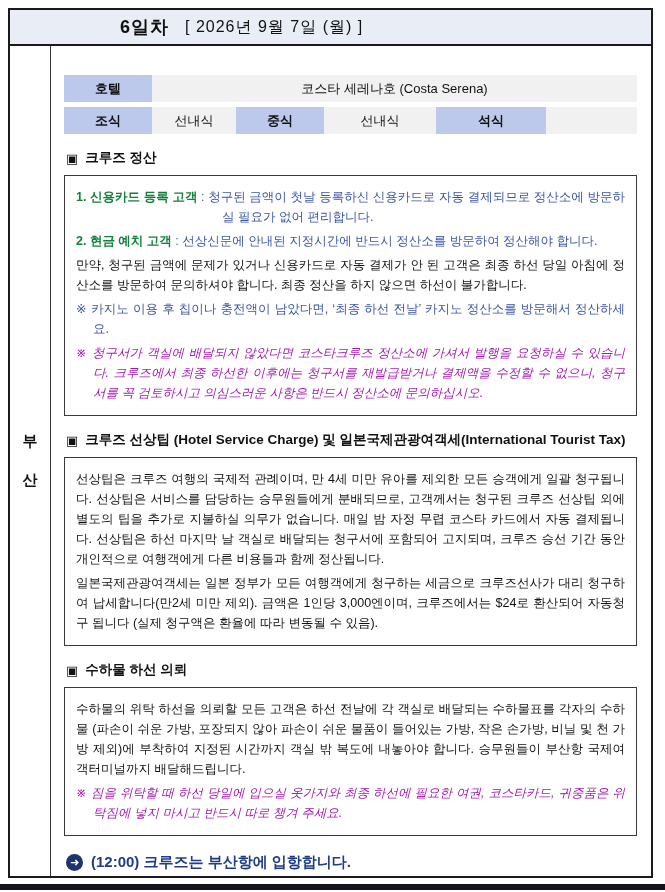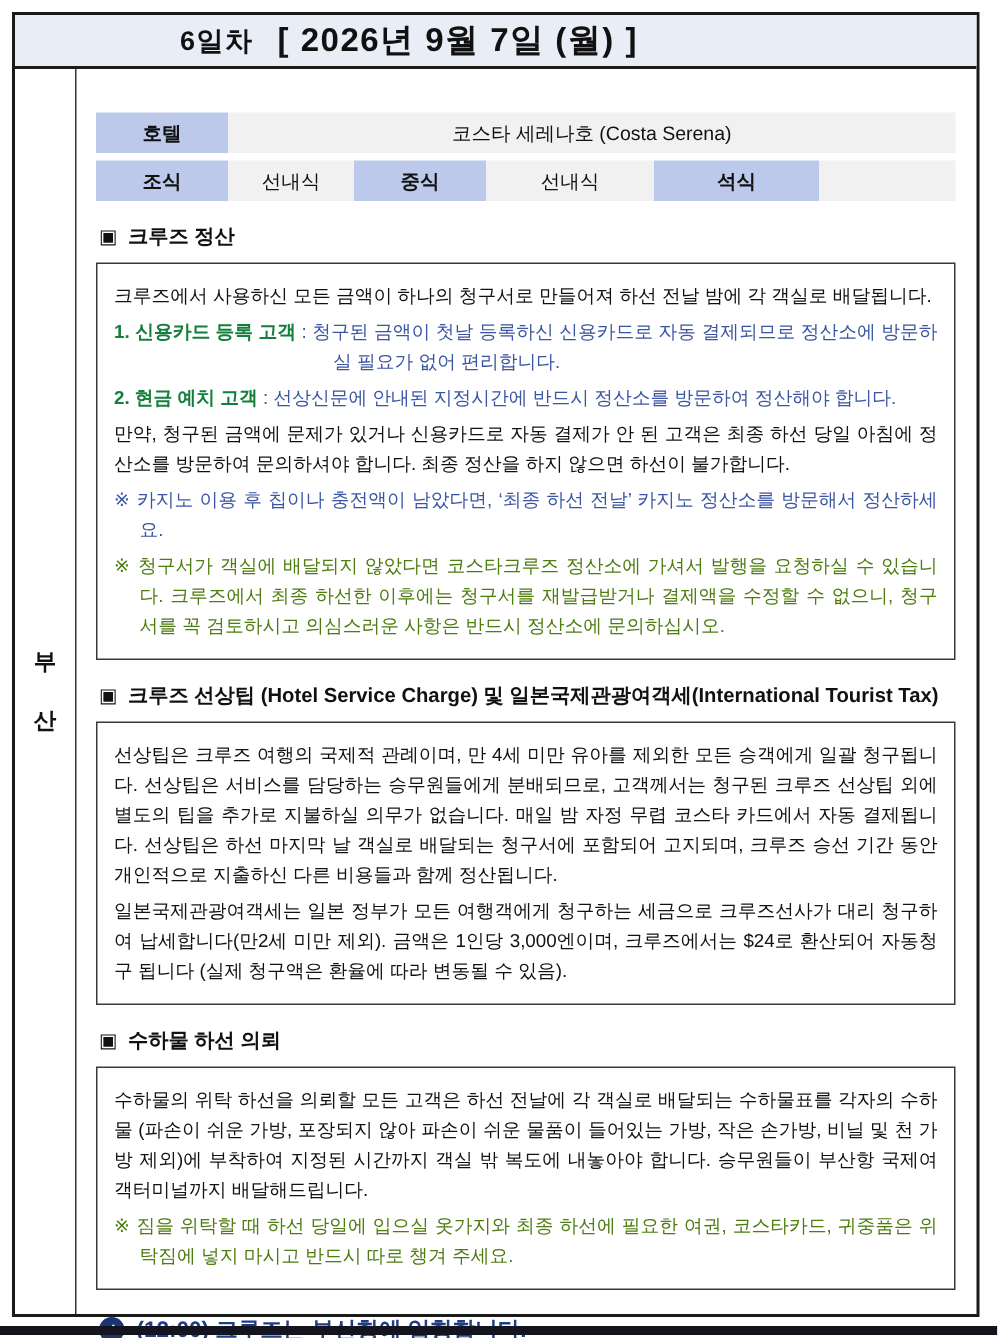--- a/index.html
+++ b/index.html
@@ -4,21 +4,21 @@
 <style>
   html,body{margin:0;padding:0;background:#ffffff;}
   body{font-family:"Liberation Sans","DejaVu Sans",sans-serif;color:#111;}
   .page{position:relative;width:665px;height:892px;background:#fff;overflow:hidden;}
 
   .frame{position:absolute;left:8px;top:8px;width:645px;height:870px;border:2px solid #1a1a1a;box-sizing:border-box;background:#fff;}
 
   
   .day-header{height:36px;background:#e9eef6;border-bottom:2px solid #1a1a1a;display:flex;align-items:center;padding-left:110px;box-sizing:border-box;}
   .day-header .day{font-size:18px;font-weight:bold;letter-spacing:1px;}
-  .day-header .date{font-size:22px;font-weight:bold;margin-left:16px;letter-spacing:1px;}
+  .day-header .date{font-size:16px;font-weight:normal;margin-left:16px;letter-spacing:1px;}
 
   .body-row{display:flex;height:830px;}
   .port-col{width:41px;border-right:1.5px solid #333;display:flex;flex-direction:column;align-items:center;justify-content:center;gap:20px;font-size:15px;font-weight:bold;box-sizing:border-box;}
   .content{flex:1;padding:13px 14px 0 13px;box-sizing:border-box;margin-top:16px;}
 
   
   .tbl-row{display:flex;height:27px;line-height:27px;font-size:13px;}
   .tbl-row + .tbl-row{margin-top:5px;}
   .cell{text-align:center;box-sizing:border-box;}
   .cell.blue{background:#bdc9ea;font-weight:bold;}
@@ -29,21 +29,21 @@
   .w-b3{width:110px;}
   .w-rest{flex:1;}
 
   
   .sec-heading{margin:15px 0 8px 2px;font-size:13.5px;font-weight:bold;display:flex;align-items:center;gap:7px;}
   .sec-heading .bullet{font-size:13px;}
   .info-box{border:1.5px solid #3a3a3a;padding:7px 11px 8px 11px;font-size:12.5px;line-height:20px;text-align:justify;word-break:break-all;}
   .info-box p{margin:4px 0;}
   .blue-t{color:#3a55a4;}
   .navy-b{color:#15803d;font-weight:bold;}
-  .red-t{color:#4d7c0f;}
+  .red-t{color:#a21caf;font-style:italic;}
   .hang-item{padding-left:146px;text-indent:-146px;}
   .hang-note{padding-left:17px;text-indent:-17px;}
 
   
   .arrival{margin:17px 0 0 2px;display:flex;align-items:center;gap:8px;color:#1f3c86;font-weight:bold;font-size:15px;}
   .circle-arrow{display:inline-flex;width:17px;height:17px;border-radius:50%;background:#1e3470;color:#fff;align-items:center;justify-content:center;font-size:11px;line-height:17px;flex:0 0 auto;}
 
   .bottom-rule{position:absolute;left:0;bottom:2px;width:665px;height:6px;background:#14141f;}
 </style>
 </head>
@@ -78,34 +78,33 @@
           <div class="cell gray w-g2">선내식</div>
           <div class="cell blue w-b3">석식</div>
           <div class="cell gray w-rest"></div>
         </div>
 
         <div class="sec-heading">
           <span class="bullet">▣</span>
           <span>크루즈 정산</span>
         </div>
         <div class="info-box">
-          <p>크루즈에서 사용하신 모든 금액이 하나의 청구서로 만들어져 하선 전날 밤에 각 객실로 배달됩니다.</p>
           <p class="hang-item"><span class="navy-b">1. 신용카드 등록 고객</span><span class="blue-t"> : </span><span class="blue-t">청구된 금액이 첫날 등록하신 신용카드로 자동 결제되므로 정산소에 방문하실 필요가 없어 편리합니다.</span></p>
           <p class="hang-item"><span class="navy-b">2. 현금 예치 고객</span><span class="blue-t"> : </span><span class="blue-t">선상신문에 안내된 지정시간에 반드시 정산소를 방문하여 정산해야 합니다.</span></p>
           <p>만약, 청구된 금액에 문제가 있거나 신용카드로 자동 결제가 안 된 고객은 최종 하선 당일 아침에 정산소를 방문하여 문의하셔야 합니다. 최종 정산을 하지 않으면 하선이 불가합니다.</p>
           <p class="blue-t hang-note">※ 카지노 이용 후 칩이나 충전액이 남았다면, ‘최종 하선 전날’ 카지노 정산소를 방문해서 정산하세요.</p>
           <p class="red-t hang-note">※ 청구서가 객실에 배달되지 않았다면 코스타크루즈 정산소에 가셔서 발행을 요청하실 수 있습니다. 크루즈에서 최종 하선한 이후에는 청구서를 재발급받거나 결제액을 수정할 수 없으니, 청구서를 꼭 검토하시고 의심스러운 사항은 반드시 정산소에 문의하십시오.</p>
         </div>
 
         <div class="sec-heading">
           <span class="bullet">▣</span>
           <span>크루즈 선상팁 (Hotel Service Charge) 및 일본국제관광여객세(International Tourist Tax)</span>
         </div>
         <div class="info-box">
-          <p>선상팁은 크루즈 여행의 국제적 관례이며, 만 4세 미만 유아를 제외한 모든 승객에게 일괄 청구됩니다. 선상팁은 서비스를 담당하는 승무원들에게 분배되므로, 고객께서는 청구된 크루즈 선상팁 외에 별도의 팁을 추가로 지불하실 의무가 없습니다. 매일 밤 자정 무렵 코스타 카드에서 자동 결제됩니다. 선상팁은 하선 마지막 날 객실로 배달되는 청구서에 포함되어 고지되며, 크루즈 승선 기간 동안 개인적으로 지출하신 다른 비용들과 함께 정산됩니다.</p>
+          <p>선상팁은 크루즈 여행의 국제적 관례이며, 만 4세 미만 유아를 제외한 모든 승객에게 일괄 청구됩니다. 선상팁은 서비스를 담당하는 승무원들에게 분배되므로, 고객께서는 청구된 크루즈 선상팁 외에 별도의 팁을 추가로 지불하실 의무가 없습니다. 매일 밤 자정 무렵 코스타 카드에서 자동 결제됩니다. 선상팁은 하선 마지막 날 객실로 배달되는 청구서에 포함되어 고지되며, 크루즈 승선 기간 동안 개인적으로 여행객에게 다른 비용들과 함께 정산됩니다.</p>
           <p>일본국제관광여객세는 일본 정부가 모든 여행객에게 청구하는 세금으로 크루즈선사가 대리 청구하여 납세합니다(만2세 미만 제외). 금액은 1인당 3,000엔이며, 크루즈에서는 $24로 환산되어 자동청구 됩니다 (실제 청구액은 환율에 따라 변동될 수 있음).</p>
         </div>
 
         <div class="sec-heading">
           <span class="bullet">▣</span>
           <span>수하물 하선 의뢰</span>
         </div>
         <div class="info-box">
           <p>수하물의 위탁 하선을 의뢰할 모든 고객은 하선 전날에 각 객실로 배달되는 수하물표를 각자의 수하물 (파손이 쉬운 가방, 포장되지 않아 파손이 쉬운 물품이 들어있는 가방, 작은 손가방, 비닐 및 천 가방 제외)에 부착하여 지정된 시간까지 객실 밖 복도에 내놓아야 합니다. 승무원들이 부산항 국제여객터미널까지 배달해드립니다.</p>
           <p class="red-t hang-note">※ 짐을 위탁할 때 하선 당일에 입으실 옷가지와 최종 하선에 필요한 여권, 코스타카드, 귀중품은 위탁짐에 넣지 마시고 반드시 따로 챙겨 주세요.</p>

